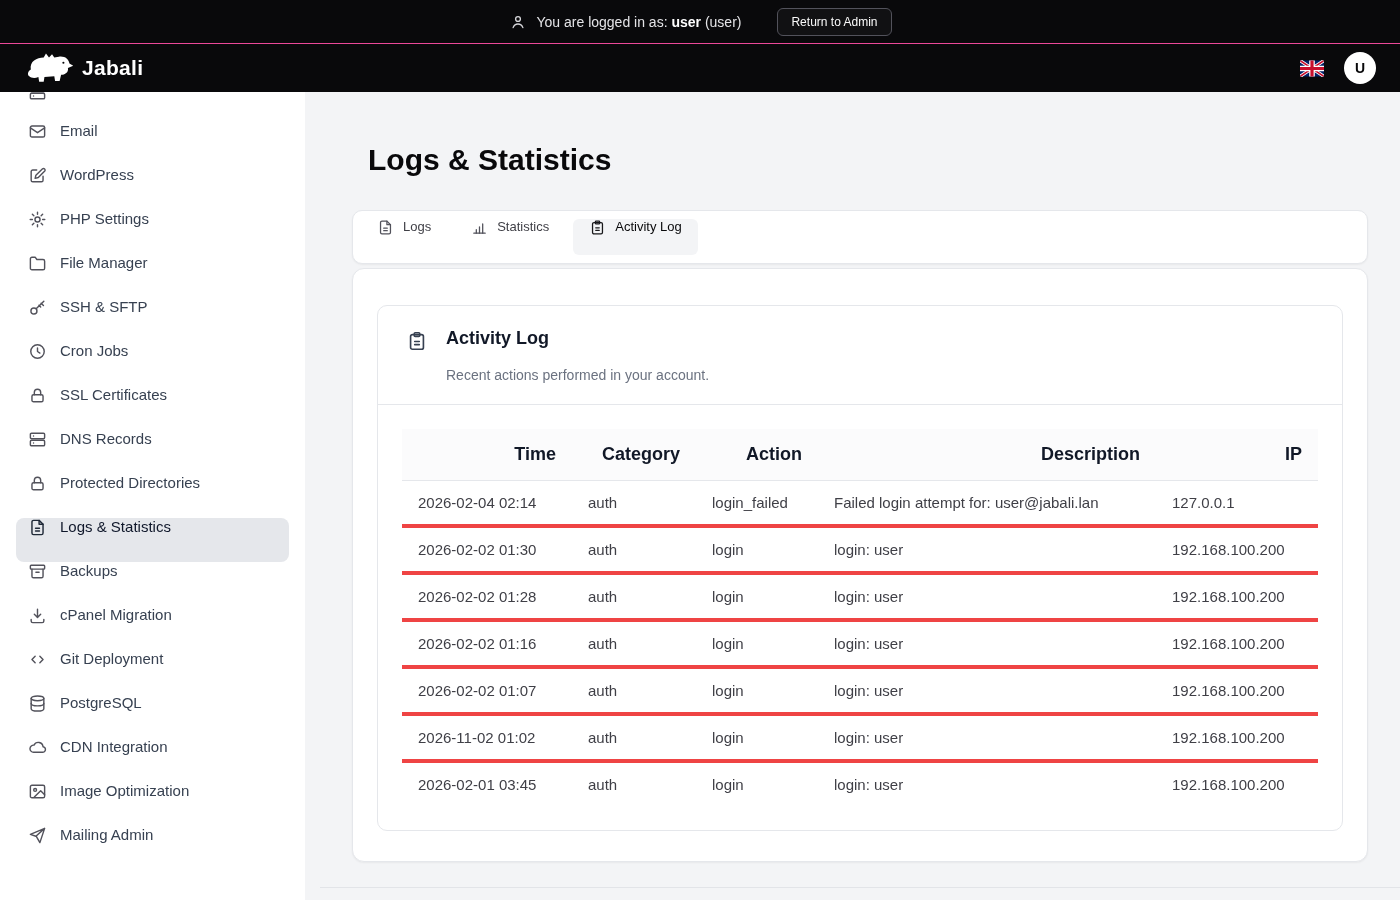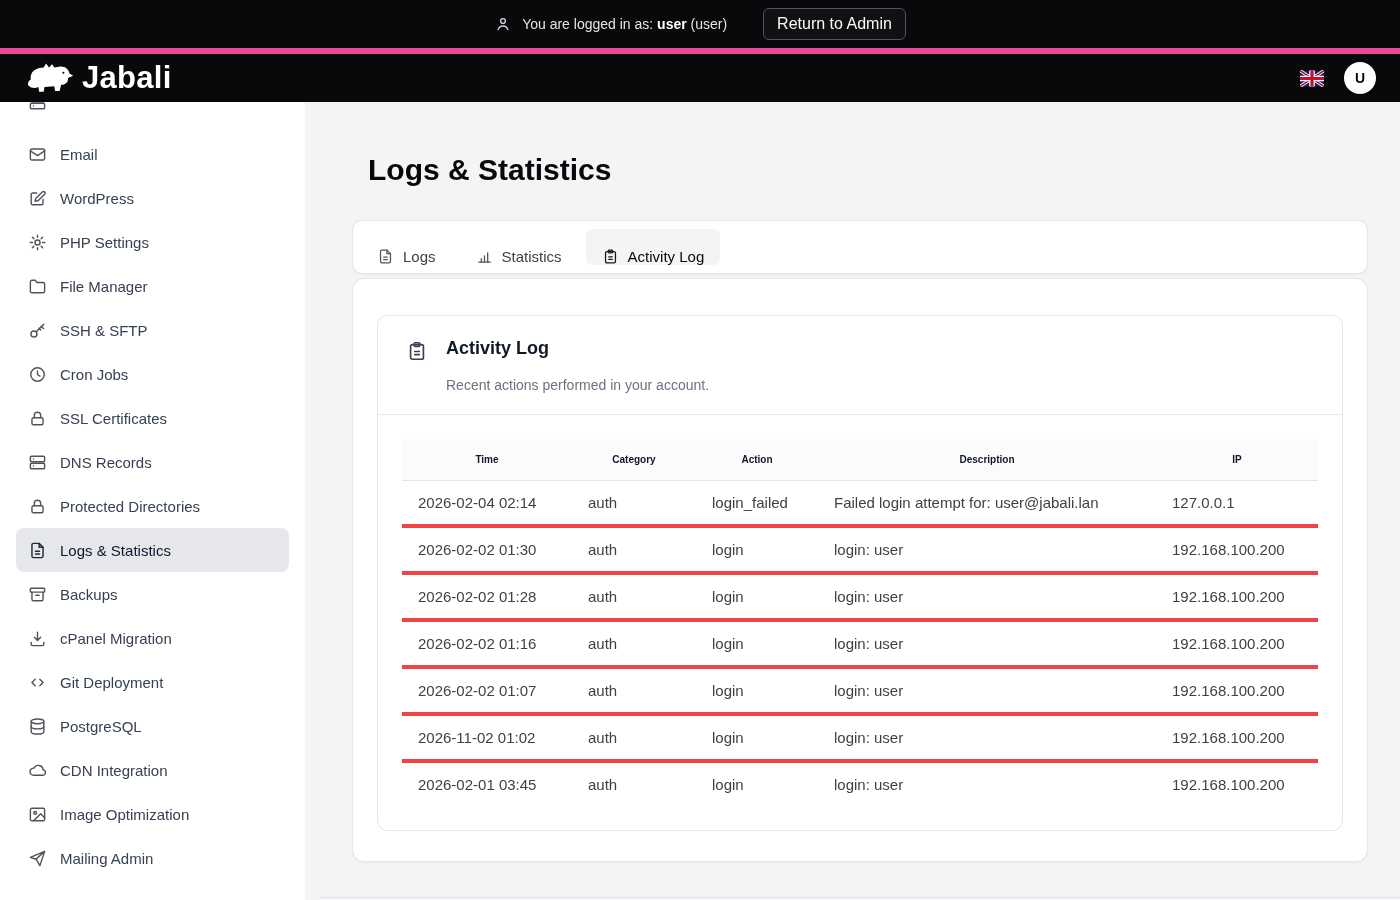--- a/index.html
+++ b/index.html
@@ -4,92 +4,92 @@
 <style>
   * { box-sizing: border-box; }
   html,body { margin:0; padding:0; }
   body {
     width:1400px; height:900px; overflow:hidden;
     font-family:"Liberation Sans","DejaVu Sans",sans-serif;
     background:#f3f4f6; color:#111827;
   }
   
   .topbar {
-    height:54px; background:#09090b; border-bottom:6px solid #ec4899;
+    height:44px; background:#09090b; border-bottom:1px solid #ec4899;
     display:flex; align-items:center; justify-content:center; gap:10px;
     color:#e4e4e7; font-size:14px;
   }
   .topbar .icn svg { width:18px; height:18px; color:#d4d4d8; display:block; }
   .topbar b { color:#ffffff; font-weight:700; }
   .return-btn {
     margin-left:26px; background:#111113; border:1px solid #52525b; color:#fafafa;
-    font-size:16px; padding:6px 13px; border-radius:6px; cursor:pointer;
+    font-size:12px; padding:6px 13px; border-radius:6px; cursor:pointer;
     font-family:inherit;
   }
   
   .header {
     height:48px; background:#09090b; display:flex; align-items:center; padding:0 24px;
   }
   .brand { display:flex; align-items:center; gap:8px; cursor:pointer; }
   .brand svg { width:50px; height:38px; display:block; }
-  .brand-name { color:#fff; font-size:31px; font-weight:700; letter-spacing:.3px; }
+  .brand-name { color:#fff; font-size:21px; font-weight:700; letter-spacing:.3px; }
   .header-right { margin-left:auto; display:flex; align-items:center; gap:20px; }
   .flag { width:24px; height:17px; border-radius:2px; overflow:hidden; display:block; cursor:pointer; }
   .flag svg { display:block; width:24px; height:17px; }
   .avatar {
     width:32px; height:32px; border-radius:50%; background:#ffffff; color:#09090b;
     display:flex; align-items:center; justify-content:center;
     font-size:14px; font-weight:700; cursor:pointer;
   }
   
   .layout { display:flex; height:810px; }
   .sidebar {
     width:305px; flex-shrink:0; background:#ffffff; padding-top:30px;
     position:relative; overflow:hidden;
   }
   .partial-icn { position:absolute; top:-9px; left:28px; color:#52525b; }
   .partial-icn svg { width:19px; height:19px; display:block; }
   .side-item {
     height:44px; margin:0 16px; padding:0 12px; border-radius:8px;
-    display:flex; align-items:center; gap:13px;
+    display:flex; align-items:flex-start; gap:13px;
     color:#374151; font-size:15px; cursor:pointer; white-space:nowrap;
   }
   .side-item .icn { display:flex; color:#52525b; }
   .side-item .icn svg { width:19px; height:19px; display:block; }
   .side-item.active { background:#e5e7eb; color:#0f172a; font-weight:500; }
   .side-item.active .icn { color:#1f2937; }
   
   .main { flex:1; padding:50px 32px 0 47px; position:relative; }
   .page-title { margin:0 0 32px 16px; font-size:30px; line-height:36px; font-weight:700; color:#09090b; }
   .tabs-card {
     background:#fff; border:1px solid #e5e7eb; border-radius:10px;
     padding:8px; display:flex; gap:8px; box-shadow:0 1px 2px rgba(0,0,0,.05);
   }
   .tab {
-    display:flex; align-items:flex-end; gap:9px; height:36px; padding:0 16px;
-    border-radius:6px; font-size:15px; color:#3f3f46; cursor:pointer; white-space:nowrap;
+    display:flex; align-items:flex-start; gap:9px; height:36px; padding:0 16px;
+    border-radius:6px; font-size:13px; color:#3f3f46; cursor:pointer; white-space:nowrap;
   }
   .tab .icn { display:flex; color:#52525b; }
   .tab .icn svg { width:17px; height:17px; display:block; }
   .tab.active { background:#f3f4f6; color:#09090b; font-weight:500; }
   .tab.active .icn { color:#18181b; }
   .content-card {
     margin-top:4px; background:#fff; border:1px solid #e5e7eb; border-radius:12px;
     padding:36px 24px 30px; box-shadow:0 1px 2px rgba(0,0,0,.05);
   }
   .inner-card { border:1px solid #e5e7eb; border-radius:10px; }
   .inner-head { display:flex; align-items:flex-start; gap:18px; padding:21px 28px; }
   .inner-head .icn { color:#374151; margin-top:3px; display:flex; }
   .inner-head .icn svg { width:22px; height:22px; display:block; }
   .inner-title { font-size:18px; font-weight:600; color:#111827; line-height:22px; }
   .inner-sub { font-size:14px; color:#6b7280; margin-top:18px; }
   .inner-body { border-top:1px solid #e5e7eb; padding:24px; }
   table { width:100%; border-collapse:collapse; font-size:15px; table-layout:fixed; }
   thead th {
-    text-align:center; font-weight:700; color:#111827; font-size:10px;
+    text-align:right; font-weight:700; color:#111827; font-size:18px;
     padding:15px 16px; border-bottom:1px solid #e5e7eb; background:#fbfbfc;
   }
   tbody td {
     padding:13px 16px; border-bottom:4px solid #ef4444; color:#3f3f46;
     overflow:hidden; text-overflow:ellipsis; white-space:nowrap;
   }
   tbody tr:last-child td { border-bottom:none; }
   .footer-divider { position:absolute; left:15px; right:0; top:795px; border-top:1px solid #e2e4e8; }
 </style>
 </head>

